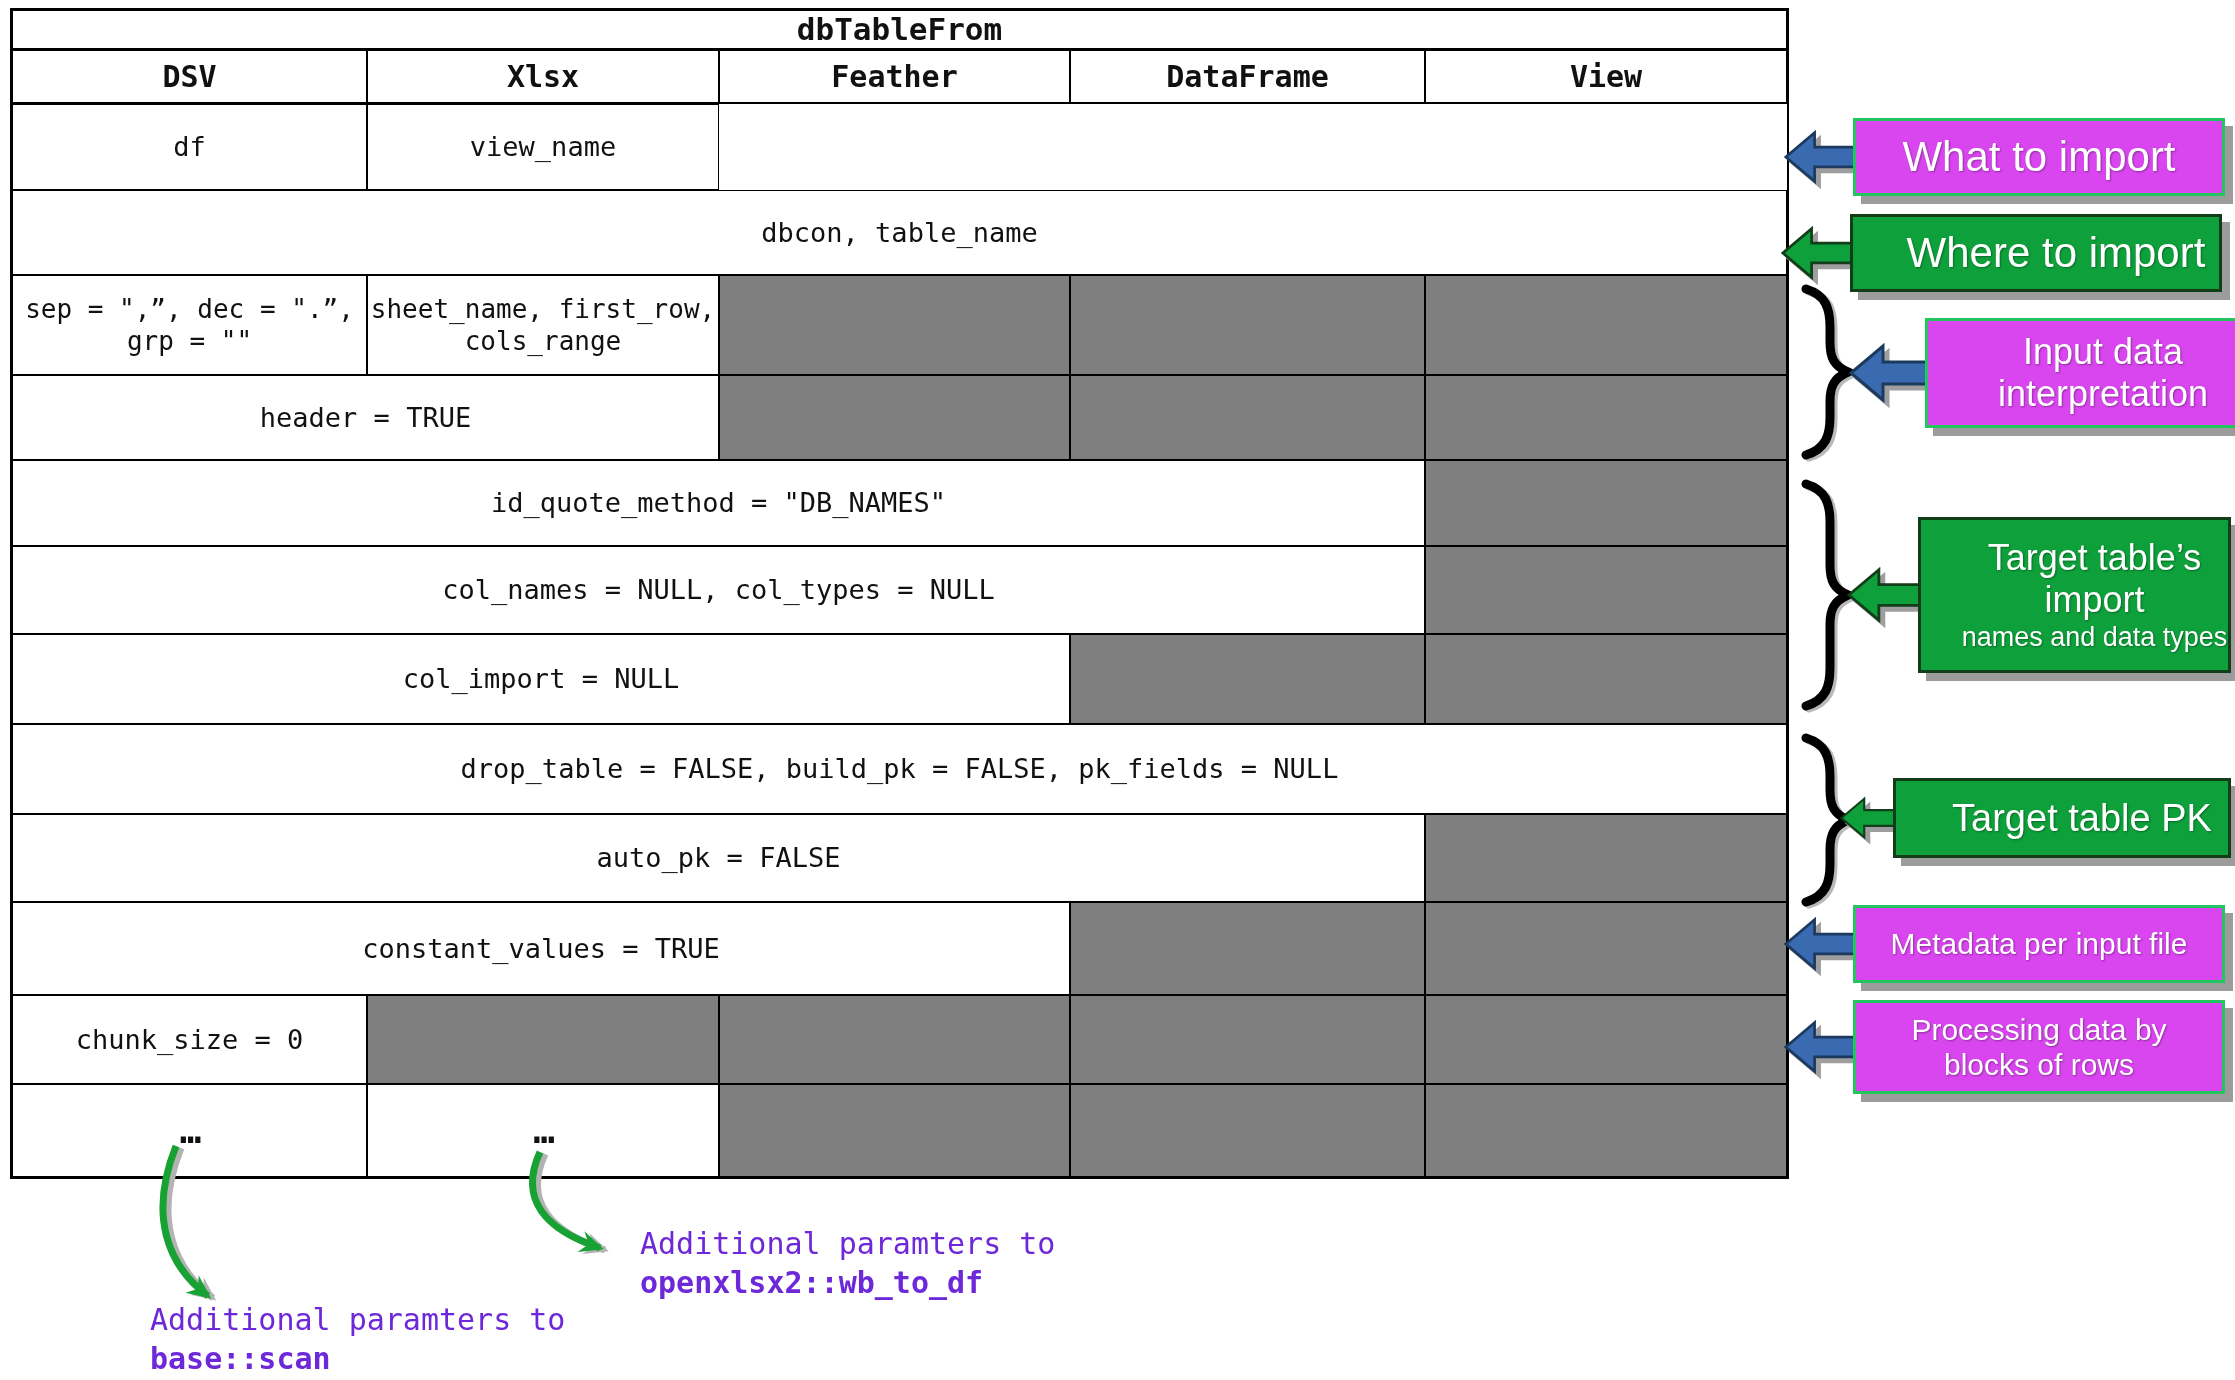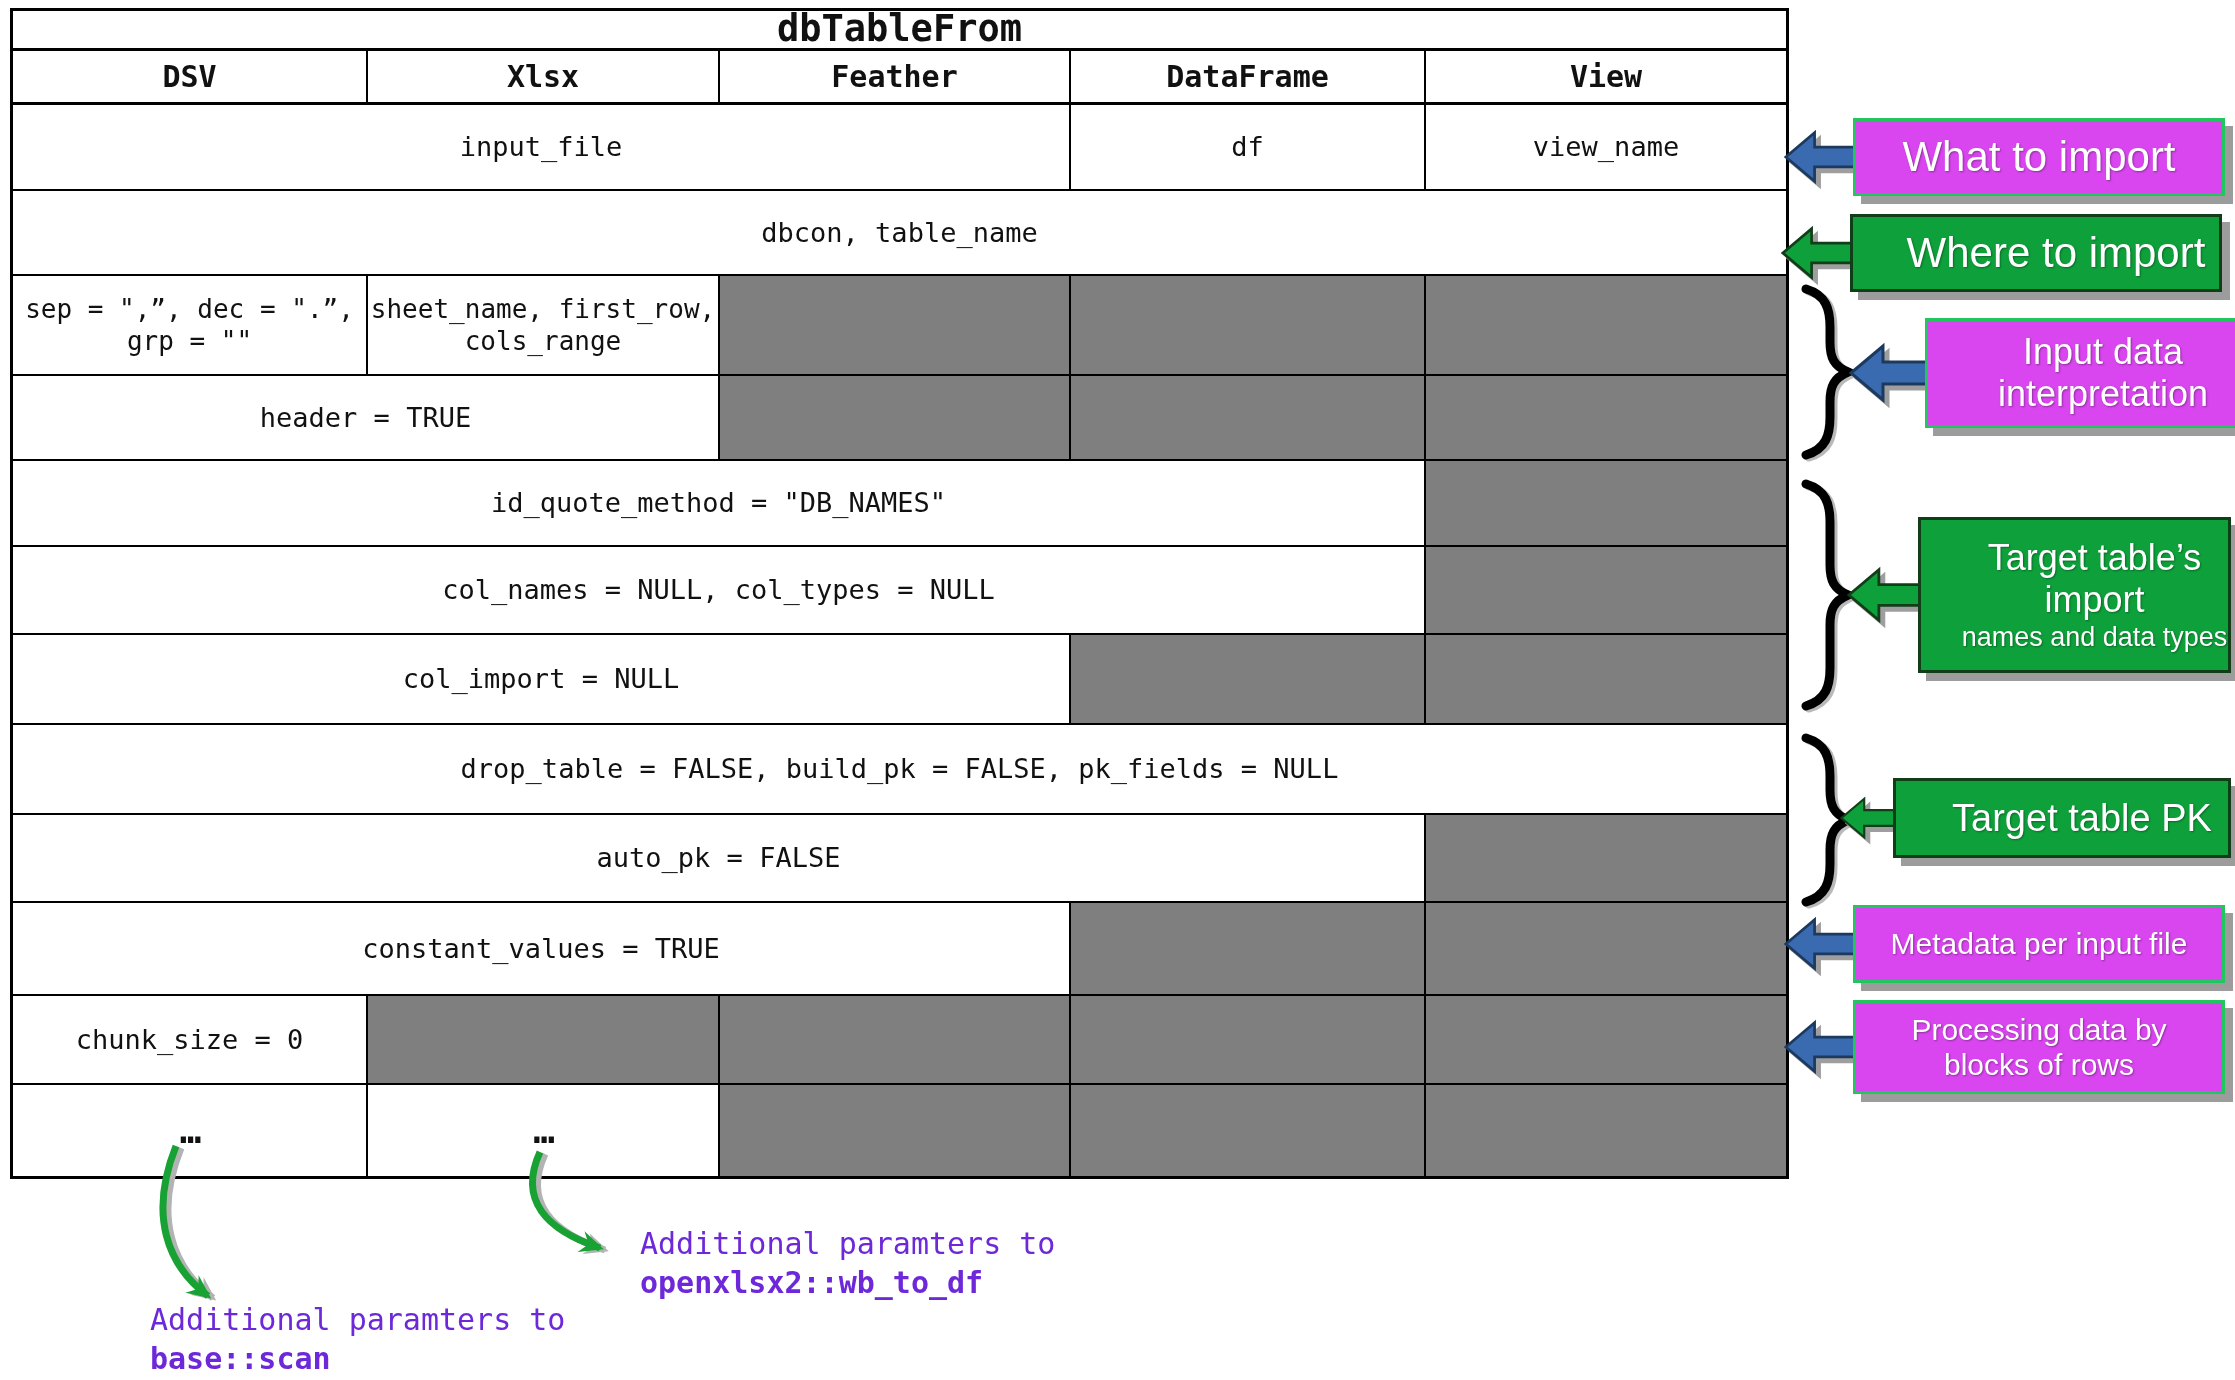--- a/index.html
+++ b/index.html
@@ -8,21 +8,21 @@
   
   #table-grid{position:absolute;left:10px;top:8px;display:grid;
               grid-template-columns:355px 352px 351px 355px 362px;
               border:2px solid #000;background:#fff;}
   .cell{border:1px solid #000;display:flex;align-items:center;justify-content:center;
         text-align:center;font-size:27px;color:#111;white-space:pre-line;
         padding:0 4px;box-sizing:border-box;line-height:1.25;}
   .cell.gray{background:#7f7f7f;}
   .cell.small{font-size:26px;padding:0 2px;}
   .cell.dots{font-weight:bold;font-size:36px;letter-spacing:-2px;}
-  .cell.title{font-weight:bold;font-size:37px;border-bottom-width:2px;text-align:center;}
+  .cell.title{font-weight:bold;font-size:31px;border-bottom-width:2px;text-align:center;}
   .cell.head{font-weight:bold;font-size:30px;border-bottom-width:2px;}
   
   .co-box{position:absolute;display:flex;flex-direction:column;align-items:center;justify-content:center;
           color:#fff;font-family:"Liberation Sans",sans-serif;text-align:center;box-sizing:border-box;
           box-shadow:8px 8px 0 #9c9c9c;line-height:1.18;
           text-shadow:1px 1px 2px rgba(0,0,0,0.35);}
   .co-box.blue{background:#d946ef;border:3px solid #22c55e;}
   .co-box.green{background:#0ea13b;border:3px solid #113d18;padding-left:40px;}
   .co-arrow{position:absolute;filter:drop-shadow(5px 5px 0 #9e9e9e);}
   .co-brace{position:absolute;filter:drop-shadow(3px 2px 0 #b9b9b9);}
@@ -36,21 +36,20 @@
 
 <div id="canvas">
 
   <div id="table-grid" style="grid-template-rows: 40px 54px 86px 85px 100px 85px 86px 88px 90px 90px 88px 93px 89px 93px;">
       <div class="cell title" style="grid-column: span 5;">dbTableFrom</div>
       <div class="cell head">DSV</div>
       <div class="cell head">Xlsx</div>
       <div class="cell head">Feather</div>
       <div class="cell head">DataFrame</div>
       <div class="cell head">View</div>
-      <div class="cell" style="grid-column: span 3;">input_file</div>
       <div class="cell">df</div>
       <div class="cell">view_name</div>
       <div class="cell" style="grid-column: span 5;">dbcon, table_name</div>
       <div class="cell small">sep = ",”, dec = ".”,
 grp = ""</div>
       <div class="cell small">sheet_name, first_row,
 cols_range</div>
       <div class="cell gray"></div>
       <div class="cell gray"></div>
       <div class="cell gray"></div>

